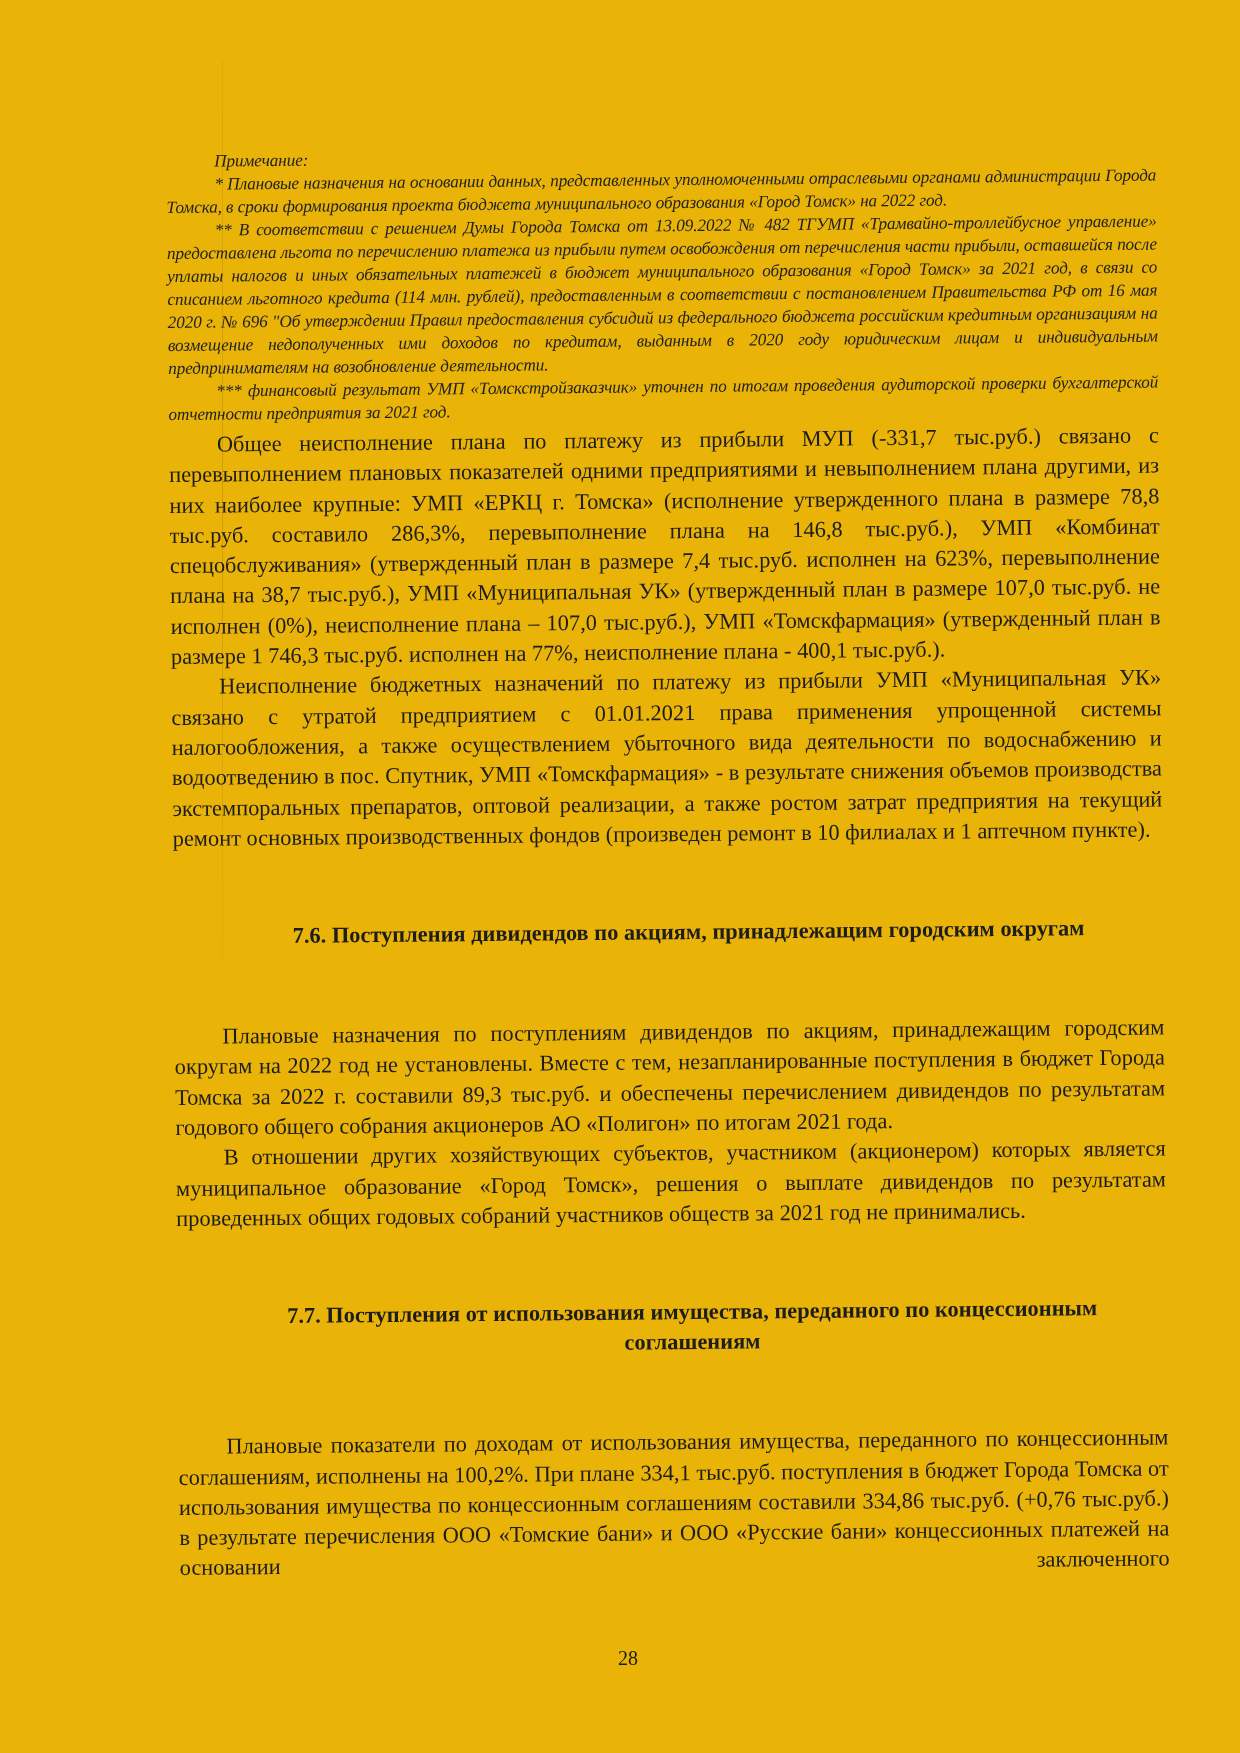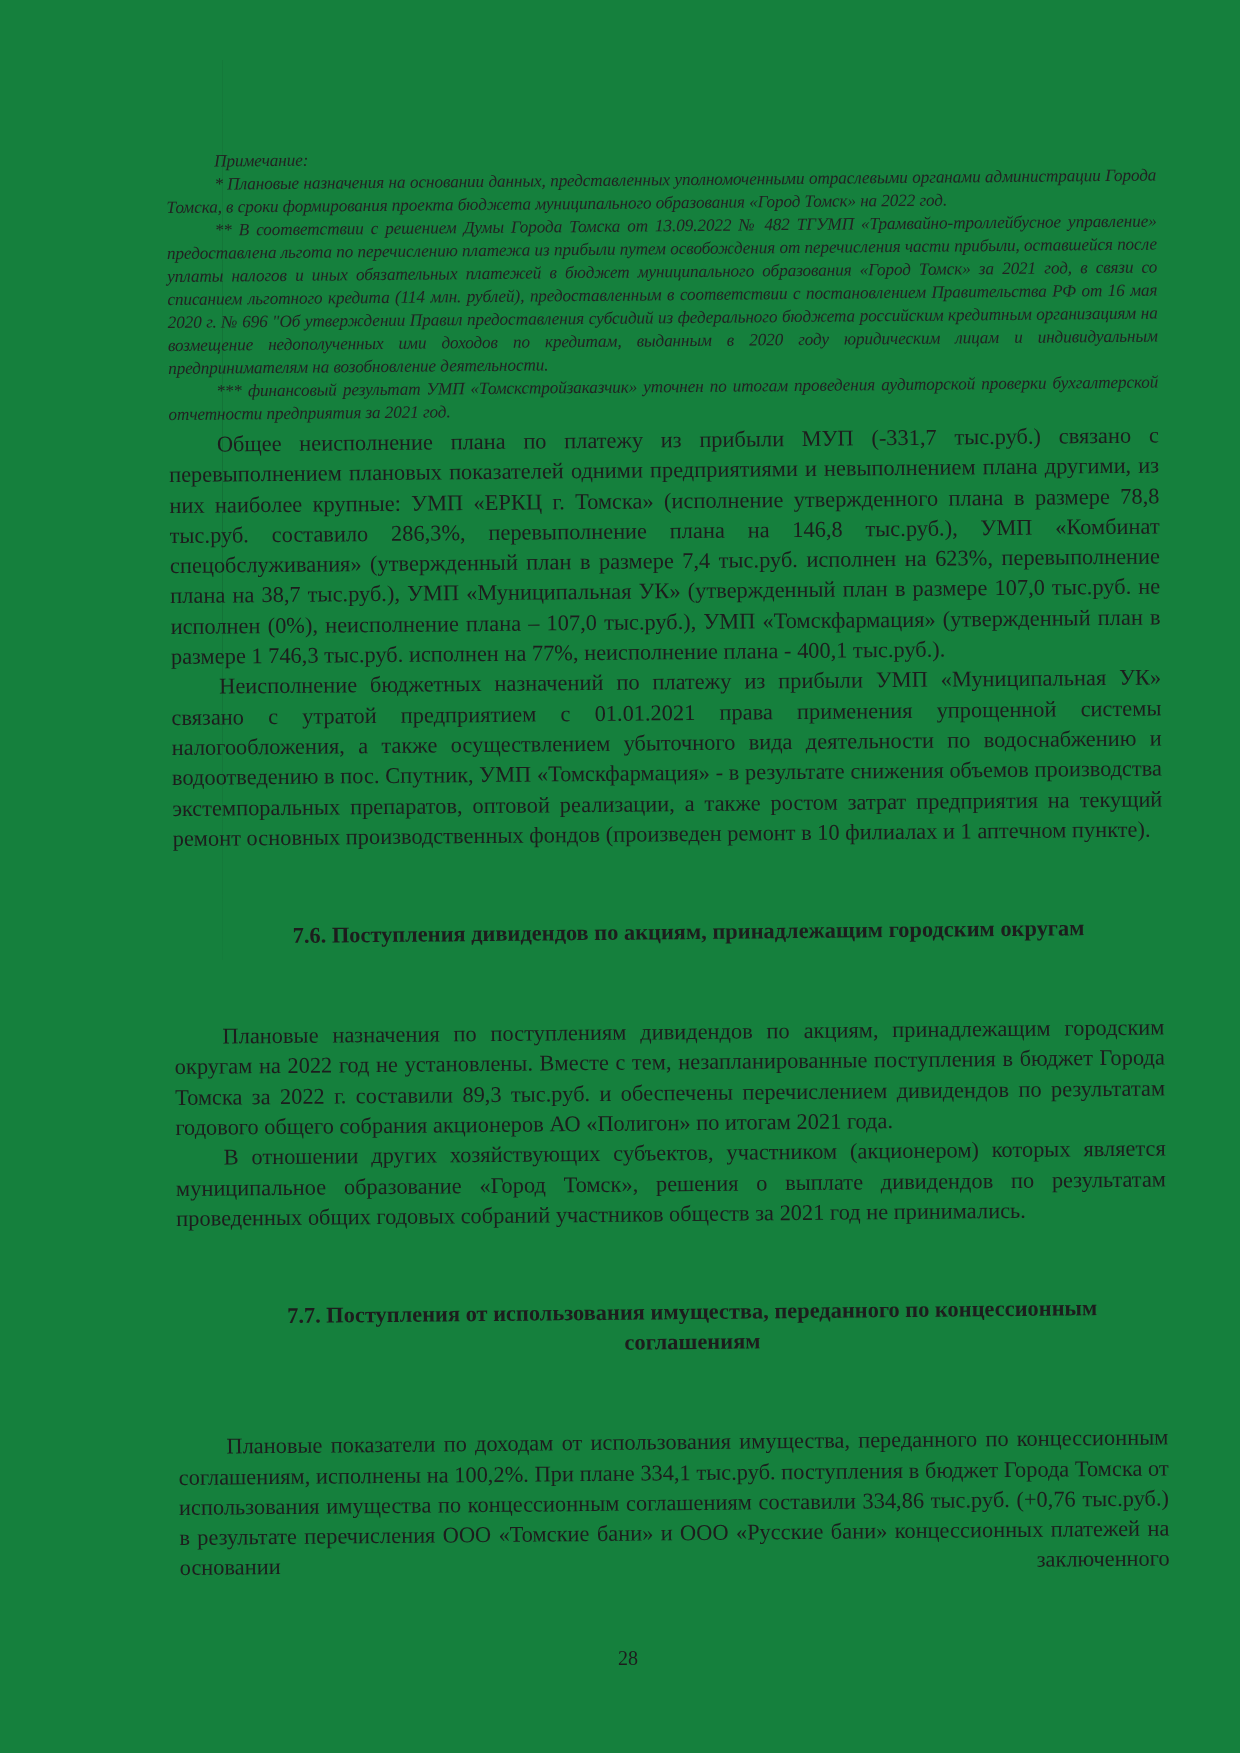--- a/index.html
+++ b/index.html
@@ -14,21 +14,21 @@
       overflow: hidden;
       font-family: "Liberation Serif", "DejaVu Serif", serif;
       color: #1a1a1a;
     }
     .page {
       position: absolute;
       left: 0;
       top: 0;
       width: 1240px;
       height: 1753px;
-      background: #15803d;
+      background: #eab308;
     }
     .scan-edge {
       position: absolute;
       left: 222px;
       top: 60px;
       width: 1px;
       height: 900px;
       background: linear-gradient(to bottom, rgba(0,0,0,0.05), rgba(0,0,0,0.12), rgba(0,0,0,0.03));
     }
     .content {

